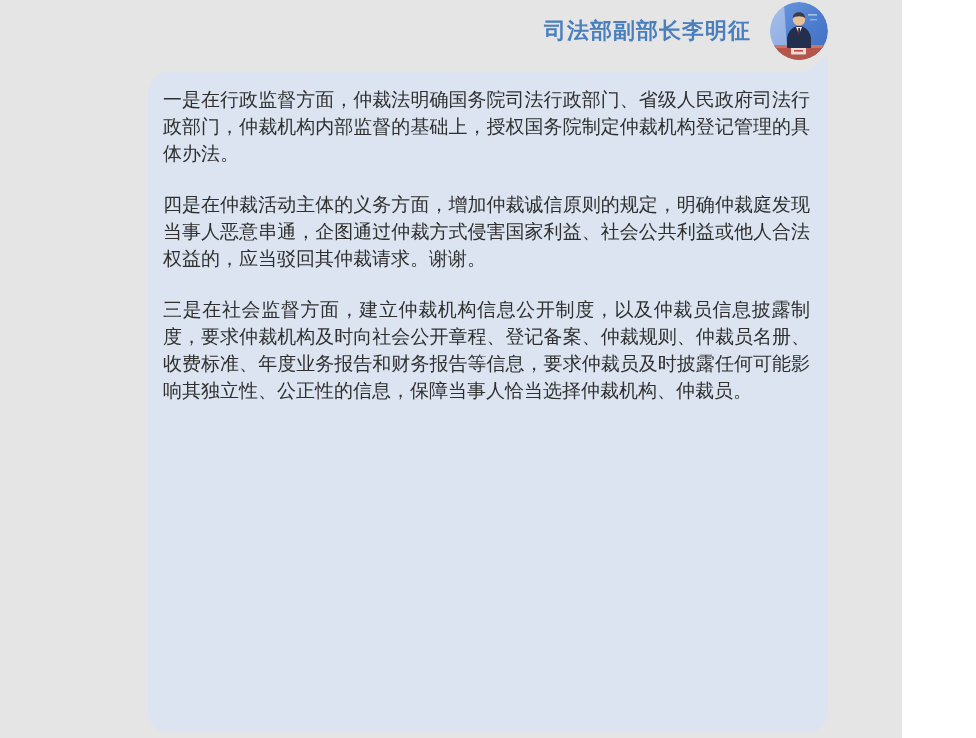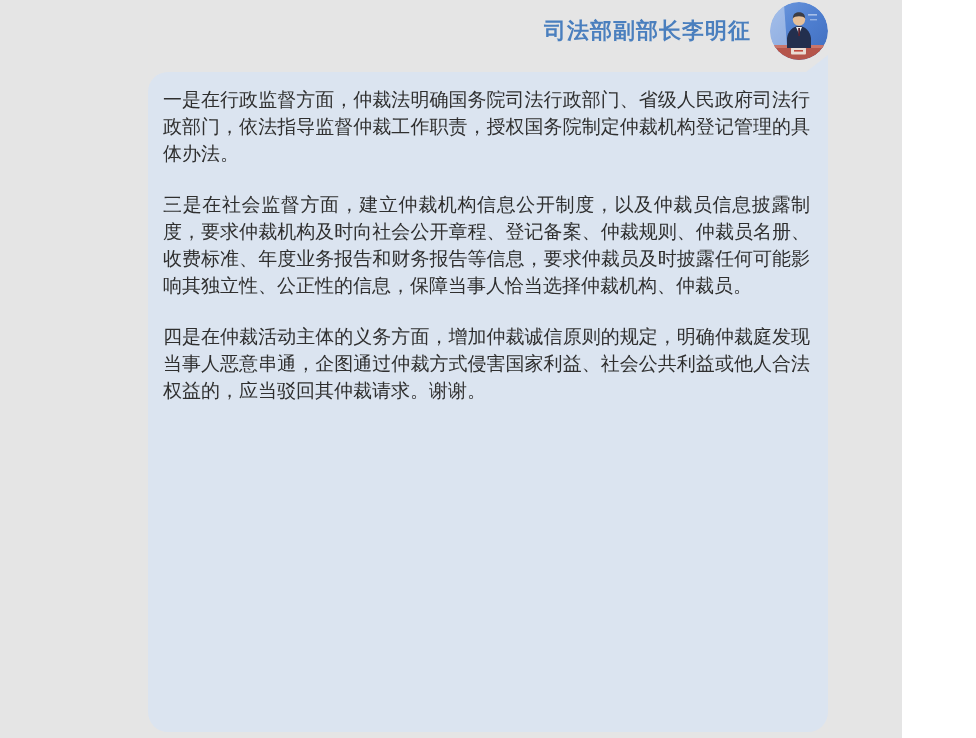--- a/index.html
+++ b/index.html
@@ -114,18 +114,18 @@
           <circle cx="29" cy="17.5" r="6.2" fill="#e6c09a"></circle>
 
           <path d="M22.8 16.5 C23 11.5 26 10.2 29 10.2 C32 10.2 35 11.5 35.2 16.5 C33.5 13.5 24.5 13.5 22.8 16.5 Z" fill="#3c3c44"></path>
         </g>
       </svg>
     </span>
   </div>
 
   <div class="bubble">
     <div class="bubble-tail"></div>
-    <p>一是在行政监督方面，仲裁法明确国务院司法行政部门、省级人民政府司法行政部门，依法指导监督仲裁工作职责，授权国务院制定仲裁机构登记管理的具体办法。</p>
+    <p>一是在行政监督方面，仲裁法明确国务院司法行政部门、省级人民政府司法行政部门，仲裁机构内部监督的基础上，授权国务院制定仲裁机构登记管理的具体办法。</p>
+    <p>四是在仲裁活动主体的义务方面，增加仲裁诚信原则的规定，明确仲裁庭发现当事人恶意串通，企图通过仲裁方式侵害国家利益、社会公共利益或他人合法权益的，应当驳回其仲裁请求。谢谢。</p>
     <p>三是在社会监督方面，建立仲裁机构信息公开制度，以及仲裁员信息披露制度，要求仲裁机构及时向社会公开章程、登记备案、仲裁规则、仲裁员名册、收费标准、年度业务报告和财务报告等信息，要求仲裁员及时披露任何可能影响其独立性、公正性的信息，保障当事人恰当选择仲裁机构、仲裁员。</p>
-    <p>四是在仲裁活动主体的义务方面，增加仲裁诚信原则的规定，明确仲裁庭发现当事人恶意串通，企图通过仲裁方式侵害国家利益、社会公共利益或他人合法权益的，应当驳回其仲裁请求。谢谢。</p>
   </div>
 
 </div>
 
 </body></html>

